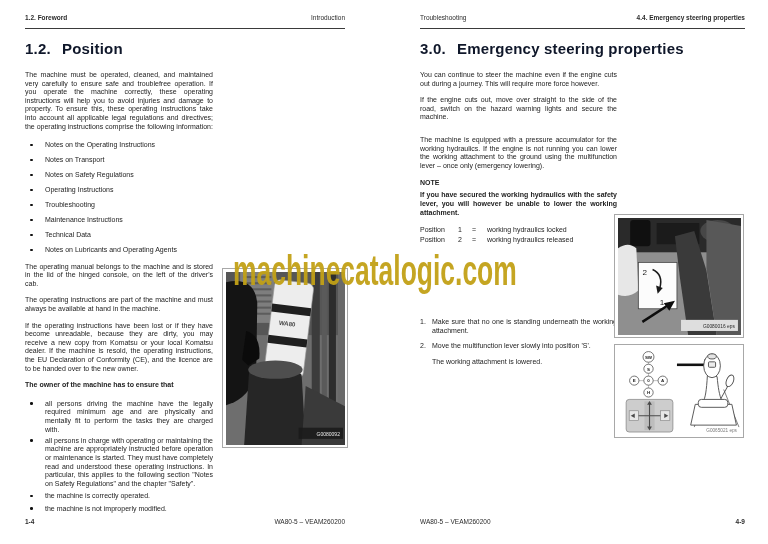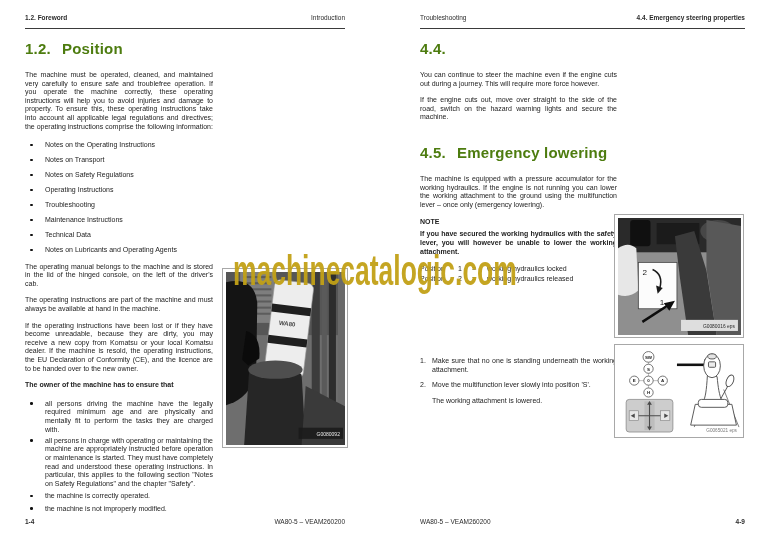--- a/index.html
+++ b/index.html
@@ -7,21 +7,21 @@
               font-family:"Liberation Sans", sans-serif; color:#1c1c1c; }
   .page { position:absolute; top:14px; }
   .page-left  { left:25px;  width:320px; }
   .page-right { left:420px; width:325px; }
   .run-head { display:flex; justify-content:space-between; font-size:6.5px; color:#2b2b2b; }
   .run-head .hl { font-weight:bold; }
   .rule { border-top:1px solid #3a3a3a; margin-top:7px; }
   .col-l { width:188px; }
   .col-r { width:197px; }
   h1.sec { display:flex; font-size:15px; font-weight:bold; letter-spacing:.2px;
-           margin-top:12px; line-height:16px; color:#4d7c0f; }
+           margin-top:12px; line-height:16px; color:#0f172a; }
   h1.sec .num { width:37px; flex:0 0 37px; }
   p.body { font-size:7px; line-height:8.6px; text-align:justify; margin-top:8px; color:#222; }
   p.first { margin-top:14px; }
   p.bold { font-weight:bold; }
   ul.dots { list-style:none; margin-top:10px; }
   ul.dots li { position:relative; padding-left:20px; font-size:7px; line-height:8.6px;
                margin-bottom:6.4px; text-align:justify; }
   ul.dots .dot { position:absolute; left:5px; top:2.6px; width:2.6px; height:2.6px;
                  border-radius:50%; background:#111; }
   ul.dots.wide li { margin-bottom:2.6px; }
@@ -128,32 +128,29 @@
 </div>
 
 <div class="page page-right">
   <div class="run-head">
     <span>Troubleshooting</span>
     <span class="hl">4.4. Emergency steering properties</span>
   </div>
   <div class="rule"></div>
 
   <h1 class="sec">
-    <span class="num">4.4.</span>
+    <span class="num">3.0.</span>
+    <span>Emergency steering properties</span>
   </h1>
 
   <div class="col-r">
     <p class="body first">You can continue to steer the machine even if the engine cuts out during a journey. This will require more force however.</p>
     <p class="body">If the engine cuts out, move over straight to the side of the road, switch on the hazard warning lights and secure the machine.</p>
   </div>
 
-  <h1 class="sec" style="margin-top:23px">
-    <span class="num">4.5.</span>
-    <span>Emergency lowering</span>
-  </h1>
 
   <div class="col-r">
     <p class="body first">The machine is equipped with a pressure accumulator for the working hydraulics. If the engine is not running you can lower the working attachment to the ground using the multifunction lever – once only (emergency lowering).</p>
     <p class="note-label">NOTE</p>
     <p class="body bold" style="margin-top:5px">If you have secured the working hydraulics with the safety lever, you will however be unable to lower the working attachment.</p>
 
     <div class="pos-rows">
       <div class="pos-row">
         <span class="pl">Position</span>
         <span class="pn">1</span>

